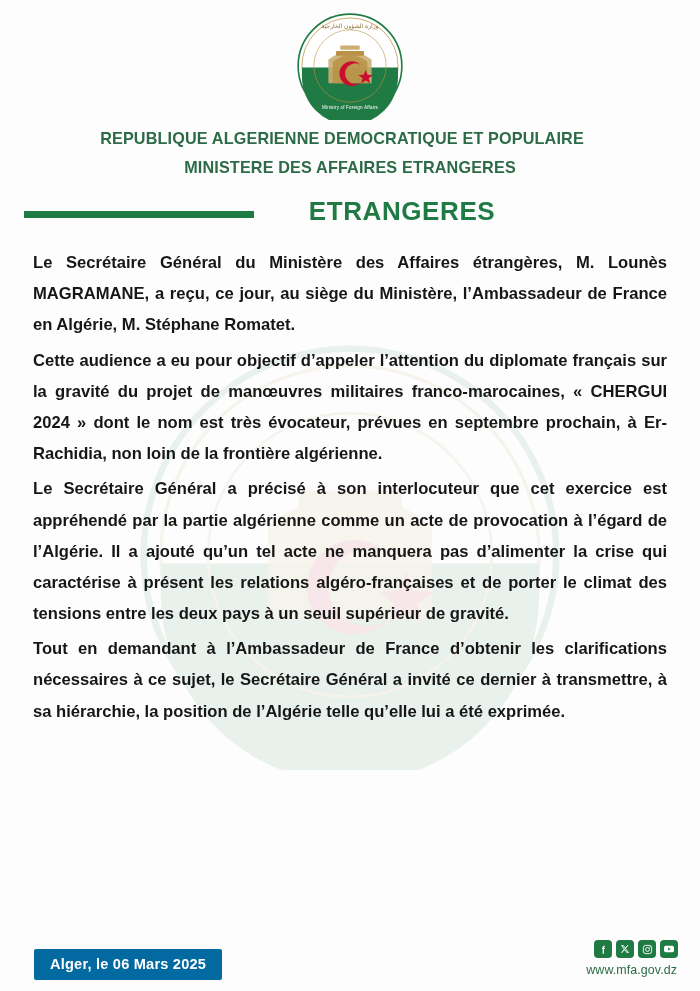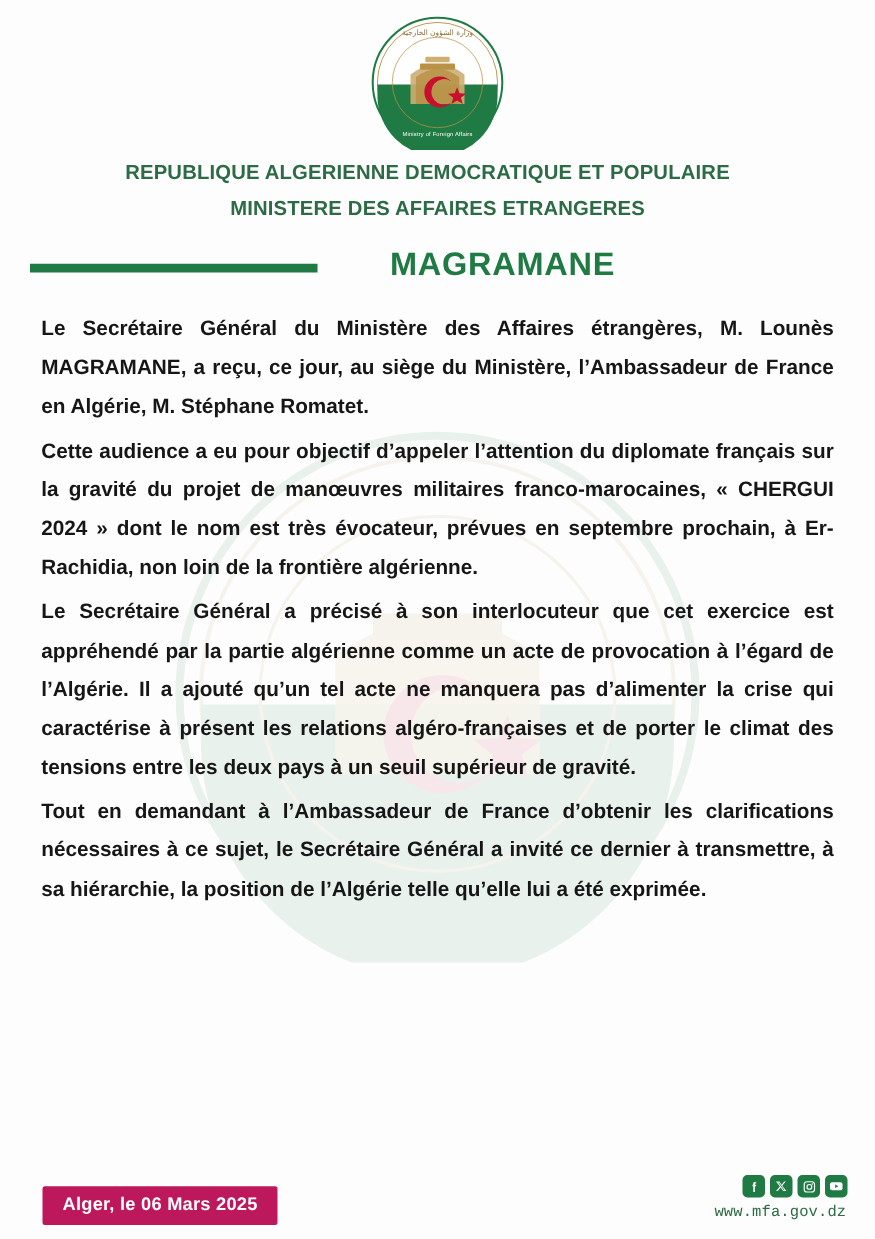--- a/index.html
+++ b/index.html
@@ -116,36 +116,35 @@
     text-justify: inter-word;
     margin: 0 0 4px 0;
   }
   .para:last-child { margin-bottom: 0; }
 
   
   .date-badge {
     position: absolute;
     left: 34px;
     top: 949px;
-    background: #be185d;
+    background: #0369a1;
     color: #ffffff;
     font-size: 14.6px;
     font-weight: bold;
     letter-spacing: 0.2px;
     padding: 7px 16px 8px 16px;
     border-radius: 2px;
     white-space: nowrap;
   }
 
   .social {
     position: absolute;
     right: 22px;
     top: 940px;
     text-align: center;
-    font-family: Liberation Mono, monospace;
   }
   .social-icons {
     display: flex;
     gap: 4px;
     justify-content: flex-end;
   }
   .soc {
     width: 18px;
     height: 18px;
     background: #1f7a43;
@@ -202,21 +201,21 @@
     </svg>
   </div>
 
   <div class="hdr-lines">
     <div class="hdr-line1">REPUBLIQUE ALGERIENNE DEMOCRATIQUE ET POPULAIRE</div>
     <div class="hdr-line2">MINISTERE DES AFFAIRES ETRANGERES</div>
   </div>
 
   <div class="com-row">
     <div class="com-rule"></div>
-    <div class="com-title">MAGRAMANE</div>
+    <div class="com-title">ETRANGERES</div>
   </div>
 
   <div class="body-text">
     <p class="para">Le Secrétaire Général du Ministère des Affaires étrangères, M. Lounès MAGRAMANE, a reçu, ce jour, au siège du Ministère, l’Ambassadeur de France en Algérie, M. Stéphane Romatet.</p>
     <p class="para">Cette audience a eu pour objectif d’appeler l’attention du diplomate français sur la gravité du projet de manœuvres militaires franco-marocaines, « CHERGUI 2024 » dont le nom est très évocateur, prévues en septembre prochain, à Er-Rachidia, non loin de la frontière algérienne.</p>
     <p class="para">Le Secrétaire Général a précisé à son interlocuteur que cet exercice est appréhendé par la partie algérienne comme un acte de provocation à l’égard de l’Algérie. Il a ajouté qu’un tel acte ne manquera pas d’alimenter la crise qui caractérise à présent les relations algéro-françaises et de porter le climat des tensions entre les deux pays à un seuil supérieur de gravité.</p>
     <p class="para">Tout en demandant à l’Ambassadeur de France d’obtenir les clarifications nécessaires à ce sujet, le Secrétaire Général a invité ce dernier à transmettre, à sa hiérarchie, la position de l’Algérie telle qu’elle lui a été exprimée.</p>
   </div>
 
   <div class="date-badge">Alger, le 06 Mars 2025</div>

